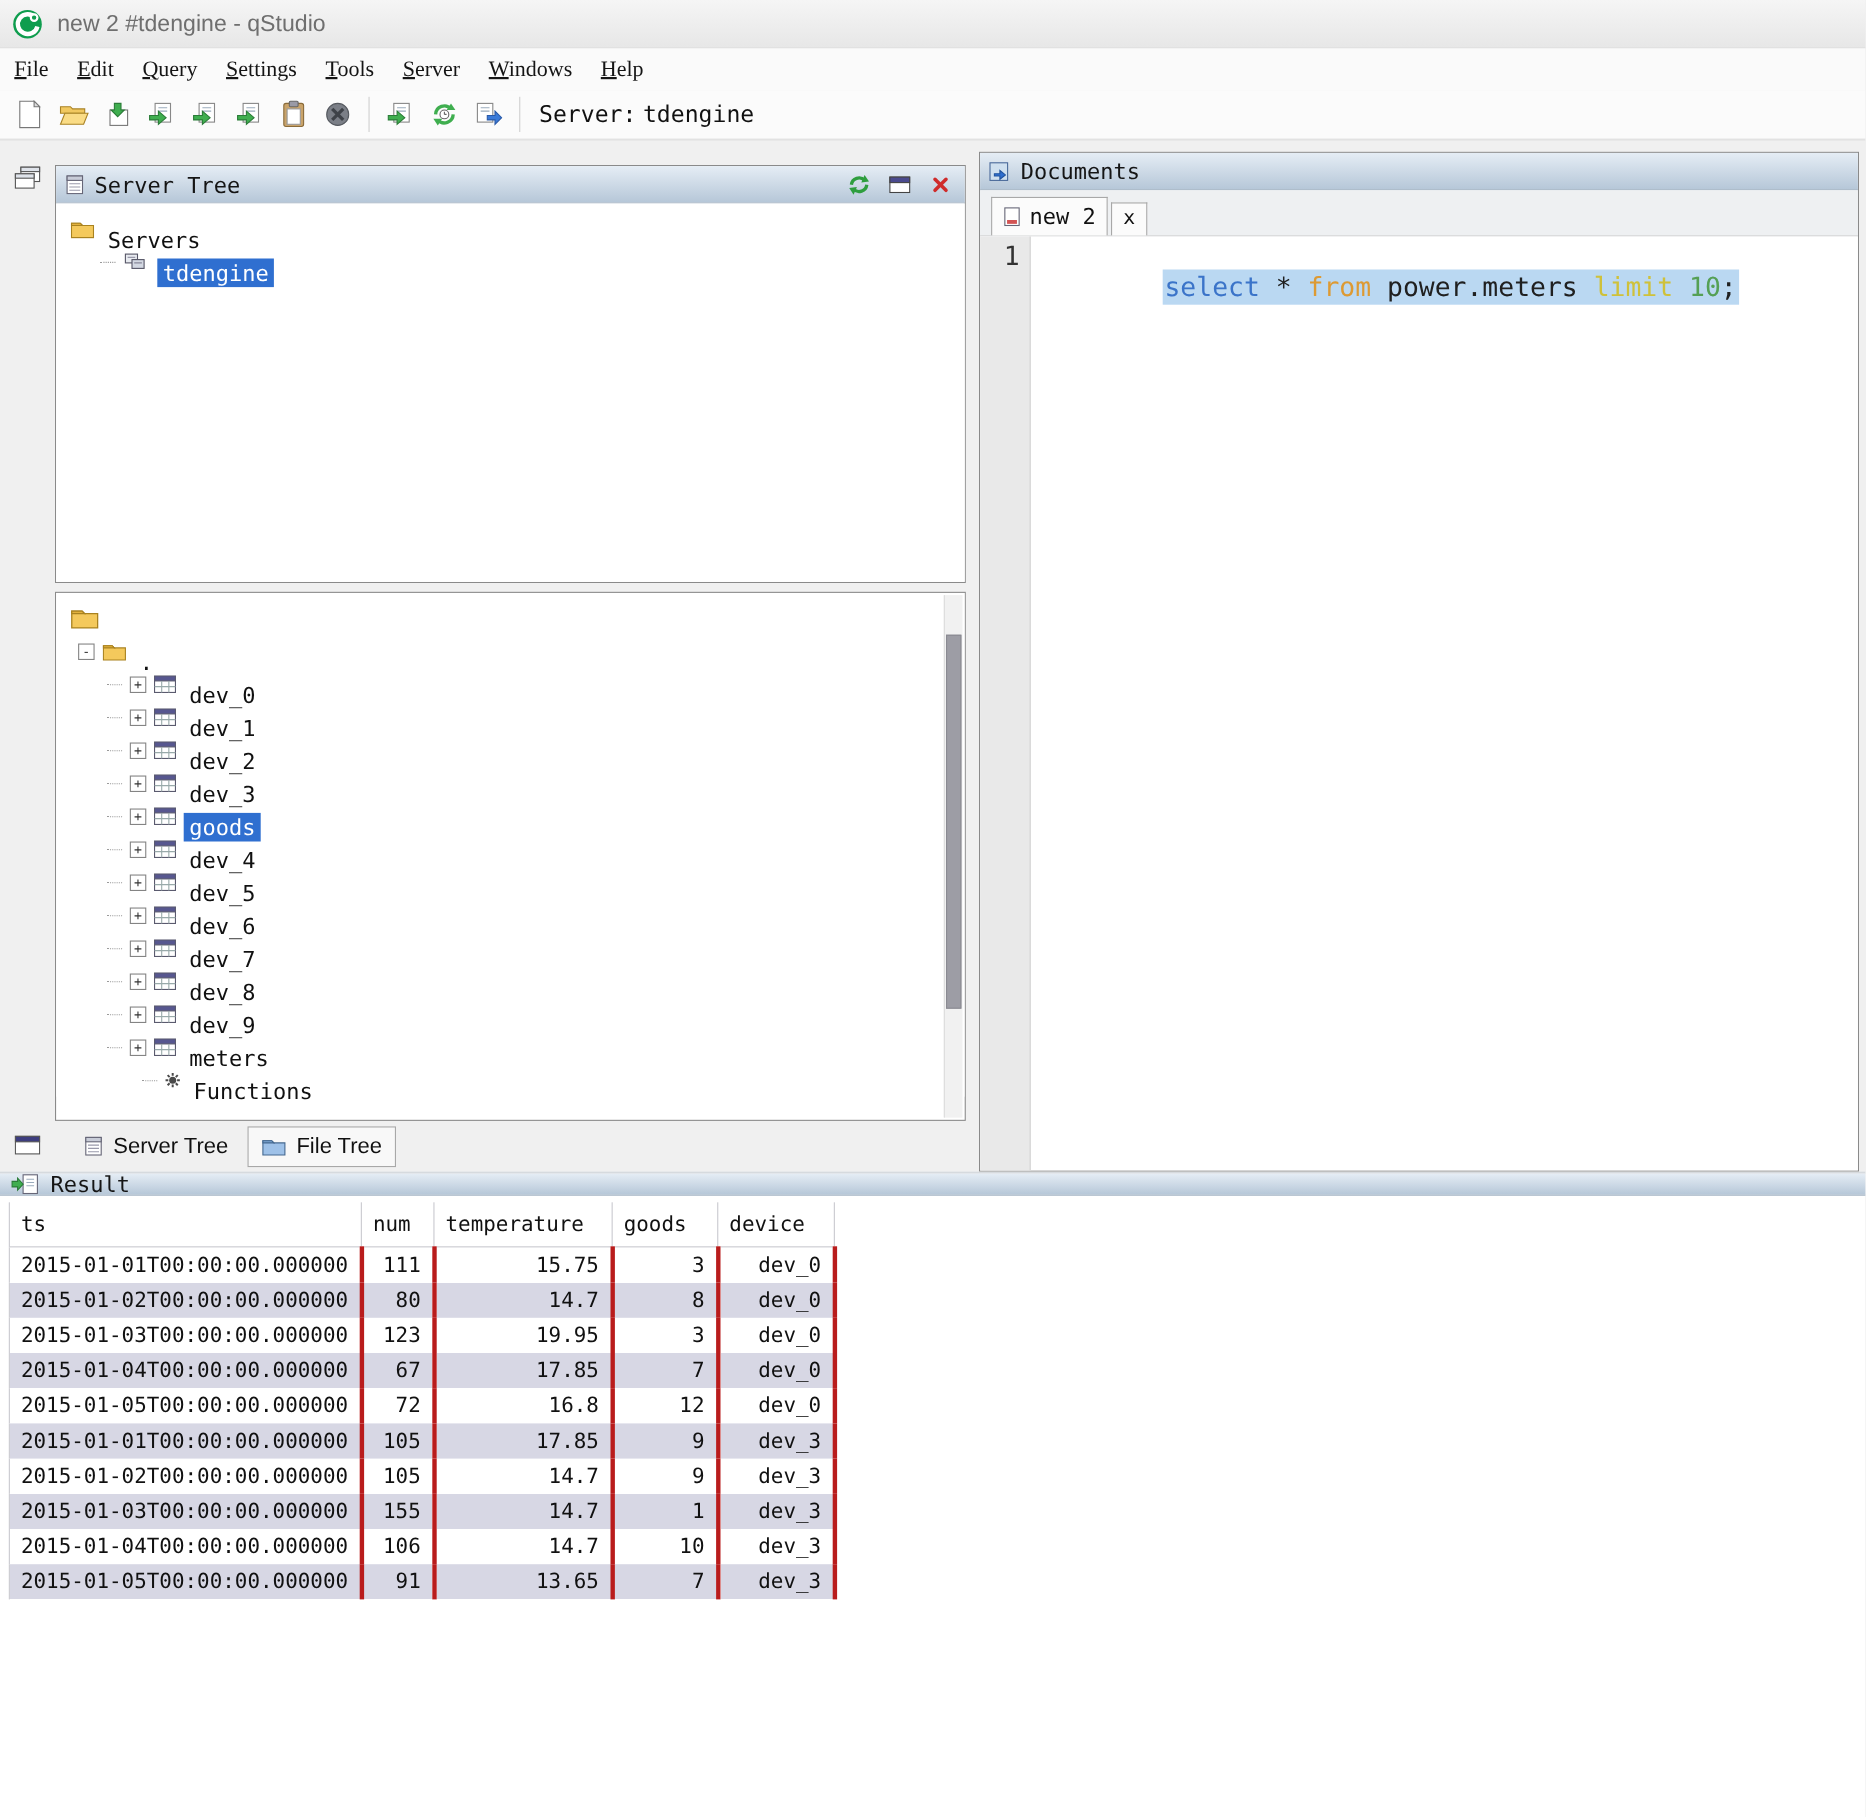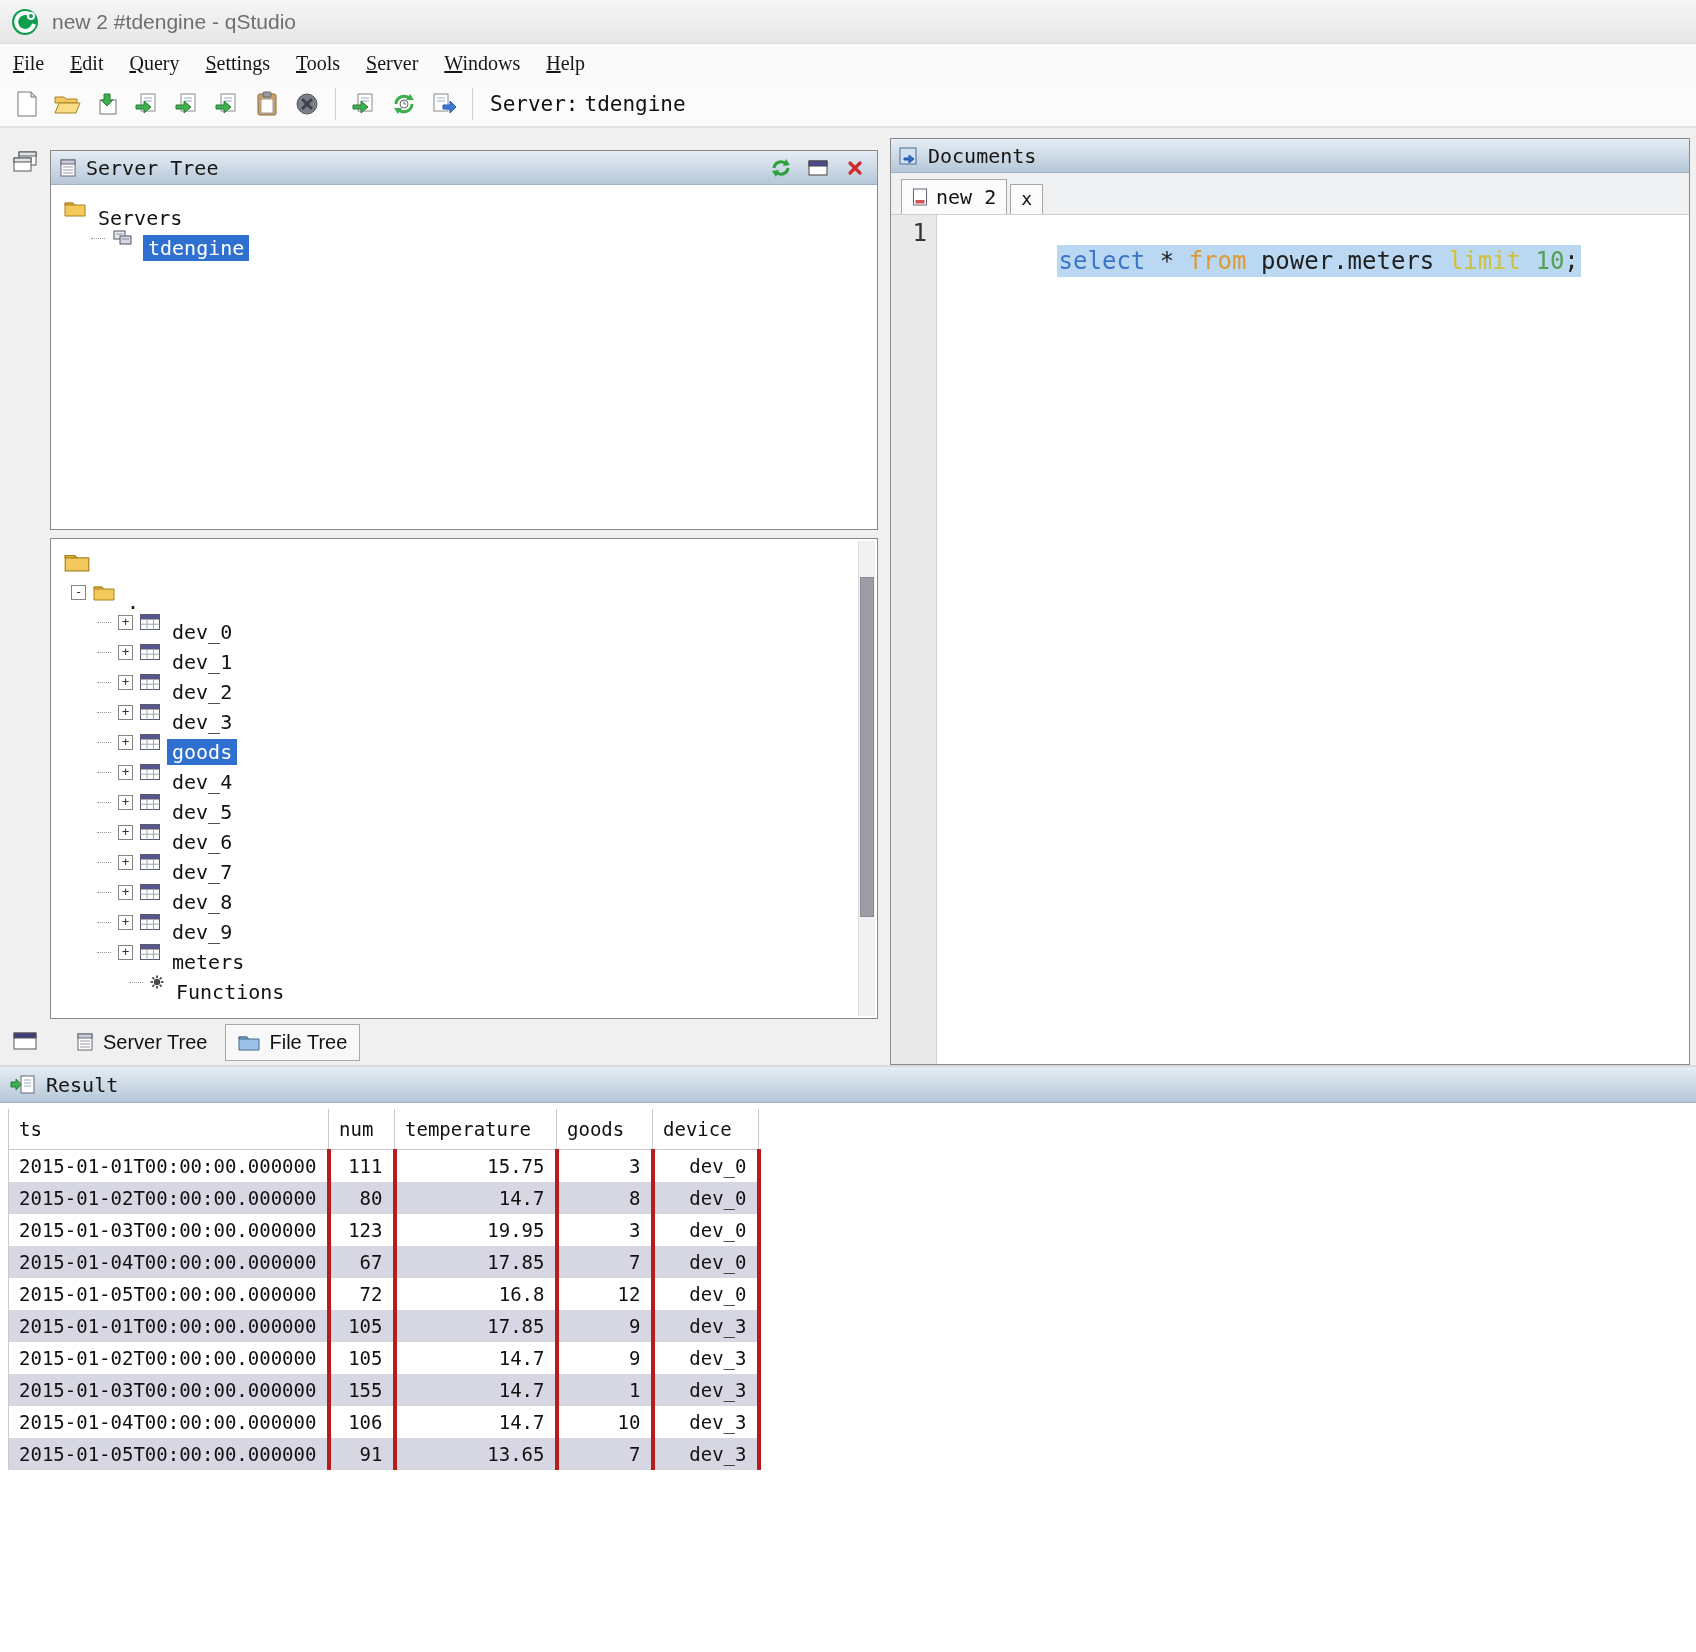--- a/index.html
+++ b/index.html
@@ -78,21 +78,21 @@
   .doc-tab-close { padding: 3px 10px 5px; background: #fbfbfb; border: 1px solid #a8a8a8;
                    border-bottom: none; font-size: 18px; color: #111; }
   .editor { flex: 1; display: flex; background: #fff; }
   .gutter { width: 46px; background: #e9e9e9; border-right: 1px solid #d2d2d2; font-size: 24px;
             color: #333; text-align: right; padding: 4px 9px 0 0; }
   .code-area { flex: 1; padding: 4px 0 0 4px; font-size: 24px; white-space: pre; color: #1f1f1f; }
   .code-line { background: var(--code-selection,#bad8f2); padding: 2px 2px; }
 
   
   .result-panel { height: 587px; background: #fff; border-top: 2px solid #d6dade; }
-  .result-header { height: 36px; display: flex; align-items: center; gap: 10px; padding: 0 10px;
+  .result-header { height: 20px; display: flex; align-items: center; gap: 10px; padding: 0 10px;
                    background: linear-gradient(var(--header-top,#e5edf5), var(--header-bottom,#b6c7d8));
                    border-bottom: 1px solid #9fb0c0; font-size: 20px; color: #151515; }
   .result-table { border-collapse: collapse; table-layout: fixed; width: 750px;
                   margin: 6px 0 0 8px; font-size: 19px; color: #111; }
   .result-table th { font-weight: normal; text-align: left; padding: 9px 10px;
                      border-right: 1px solid #c9c9cf; white-space: nowrap; }
   .result-table thead tr { border-bottom: 1px solid #c9c9cf; }
   .result-table td { padding: 5px 10px; border-right: 4px solid #b91c1c; white-space: nowrap; overflow: hidden; }
   .c0 { width: 320px; } .c1 { width: 66px; } .c2 { width: 162px; } .c3 { width: 96px; } .c4 { width: 106px; }
   td.c1, td.c2, td.c3, td.c4 { text-align: right; }

